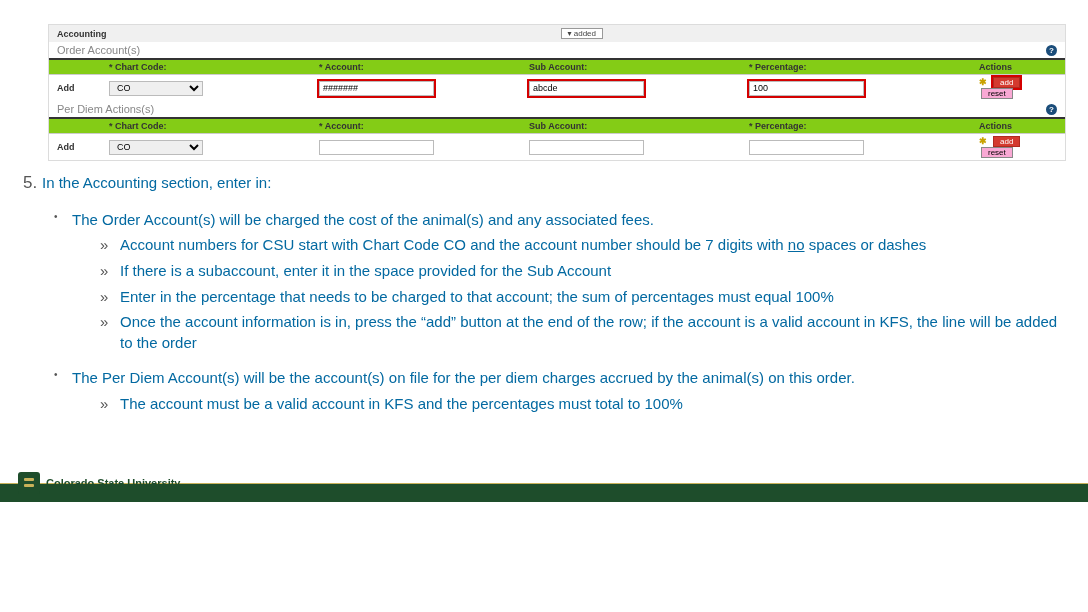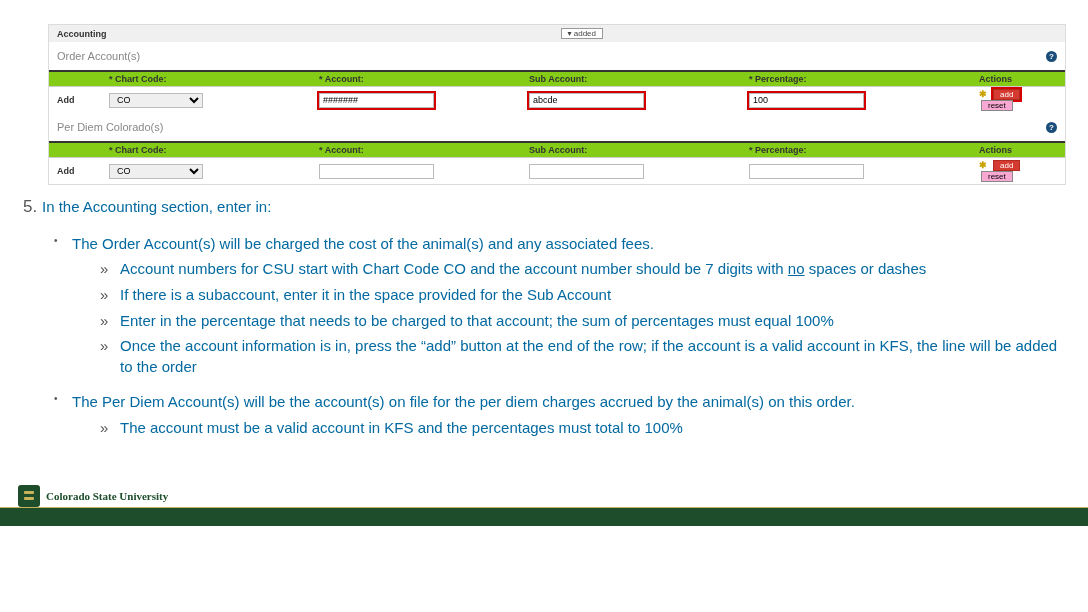--- a/index.html
+++ b/index.html
@@ -4,21 +4,21 @@
 <style>
   * { box-sizing: border-box; }
   body { margin: 0; padding: 0; font-family: Arial, Helvetica, sans-serif; font-size: 11px; color: #333; background: #fff; width: 1088px; }
   .screenshot-wrap { padding: 0 22px; }
   
   .panel { border: 1px solid #dcdcdc; margin-top: 24px; margin-left: 26px; }
   .panel-head { background: #f0f0f0; padding: 3px 8px; display: flex; align-items: center; font-size: 9px; font-weight: bold; }
   .panel-head .title { flex: 0 0 auto; }
   .panel-head .spacer { flex: 1; }
   .panel-head .hide-btn { font-size: 8px; border: 1px solid #999; padding: 0 6px; background: #fff; cursor: pointer; color: #444; }
-  .section-bar { background: #fff; padding: 8px 8px; font-size: 11px; color: #888; border-bottom: 2px solid #333; display: flex; align-items: center; }
+  .section-bar { background: #fff; padding: 2px 8px; font-size: 11px; color: #888; border-bottom: 2px solid #333; display: flex; align-items: center; }
   .section-bar .sec-title { flex: 1; }
   .section-bar .help-dot { width: 11px; height: 11px; border-radius: 50%; background: #1b4d7a; color: #fff; font-size: 8px; display: inline-flex; align-items: center; justify-content: center; font-weight: bold; }
   .header-row, .data-row { display: flex; align-items: center; padding: 2px 0; font-size: 9px; }
   .header-row { background: #84cc16; font-weight: bold; border-bottom: 1px solid #ccc; }
   .col-add     { width: 60px; padding-left: 8px; }
   .col-chart   { width: 210px; }
   .col-account { width: 210px; }
   .col-sub     { width: 220px; }
   .col-pct     { width: 230px; }
   .col-actions { flex: 1; text-align: left; padding-right: 10px; }
@@ -41,21 +41,21 @@
   .instructions ul.b1 > li { position: relative; padding-left: 24px; margin: 6px 0 14px 0; }
   .instructions ul.b1 > li::before { content: "•"; position: absolute; left: 6px; top: 0; font-size: 10px; color: #555; }
   .instructions ul.b2 { list-style: none; margin: 4px 0 0 22px; padding: 0; }
   .instructions ul.b2 > li { position: relative; padding-left: 26px; margin: 5px 0; }
   .instructions ul.b2 > li::before { content: "»"; position: absolute; left: 6px; top: 0; color: #555; }
   .instructions .u { text-decoration: underline; }
   
   .footer { position: relative; margin-top: 58px; height: 30px; }
   .footer .green-bar { position: absolute; left: 0; right: 0; top: 12px; height: 18px; background: #1e4d2b; }
   .footer .gold-line { position: absolute; left: 0; right: 0; top: 11px; height: 1px; background: #c8b25a; }
-  .footer .logo-wrap { position: absolute; left: 18px; bottom: 19px; display: flex; align-items: center; gap: 6px; color: #1e4d2b; font-weight: bold; font-size: 11px; font-family: Liberation Serif, serif; }
+  .footer .logo-wrap { position: absolute; left: 18px; bottom: 8px; display: flex; align-items: center; gap: 6px; color: #1e4d2b; font-weight: bold; font-size: 11px; }
   .footer .logo-mark { width: 22px; height: 22px; background: #1e4d2b; border-radius: 3px; position: relative; }
   .footer .logo-mark::before, .footer .logo-mark::after {
     content: ""; position: absolute; background: #c8b25a;
   }
   .footer .logo-mark::before { width: 10px; height: 3px; left: 6px; top: 6px; border-radius: 1px; }
   .footer .logo-mark::after  { width: 10px; height: 3px; left: 6px; top: 12px; border-radius: 1px; }
 </style>
 </head>
 <body>
 
@@ -97,21 +97,21 @@
         <input type="text" class="red-box" value="100" style="">
       </div>
       <div class="col-actions">
         <span class="star-y">✱</span>
         <button class="btn-mini add red-box">add</button>
         <button class="btn-mini">reset</button>
       </div>
     </div>
 
     <div class="section-bar">
-      <span class="sec-title">Per Diem Colorado(s)</span>
+      <span class="sec-title">Per Diem Actions(s)</span>
       <span class="help-dot">?</span>
     </div>
     <div class="header-row">
       <div class="col-add"></div>
       <div class="col-chart req">Chart Code:</div>
       <div class="col-account req">Account:</div>
       <div class="col-sub">Sub Account:</div>
       <div class="col-pct req">Percentage:</div>
       <div class="col-actions">Actions</div>
     </div>

